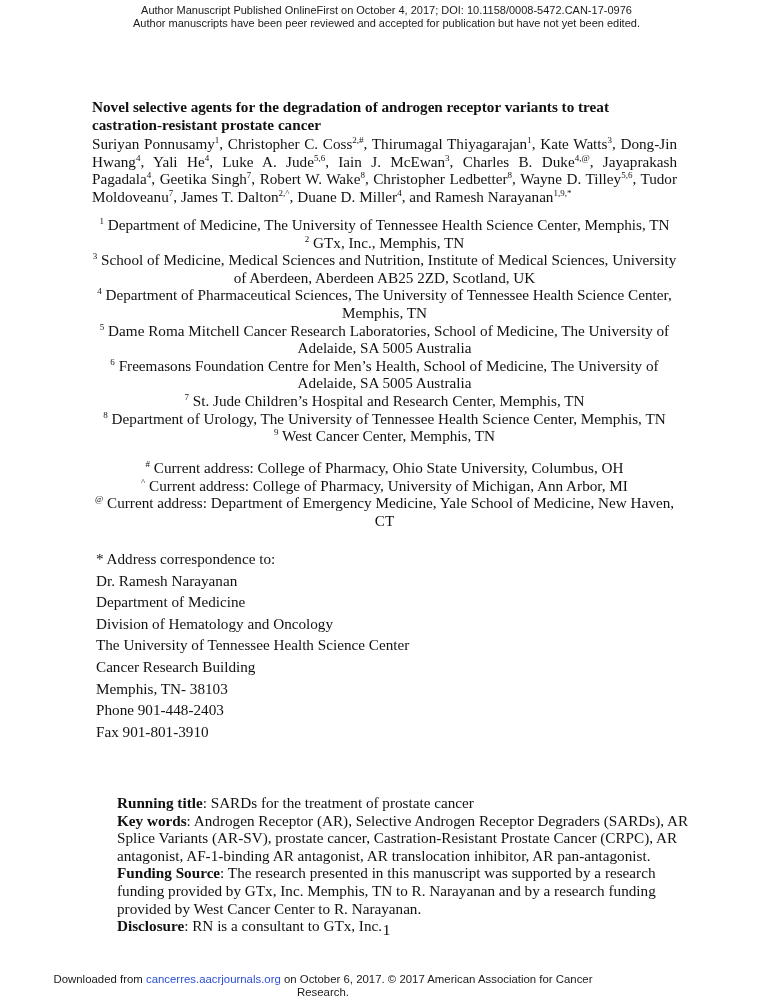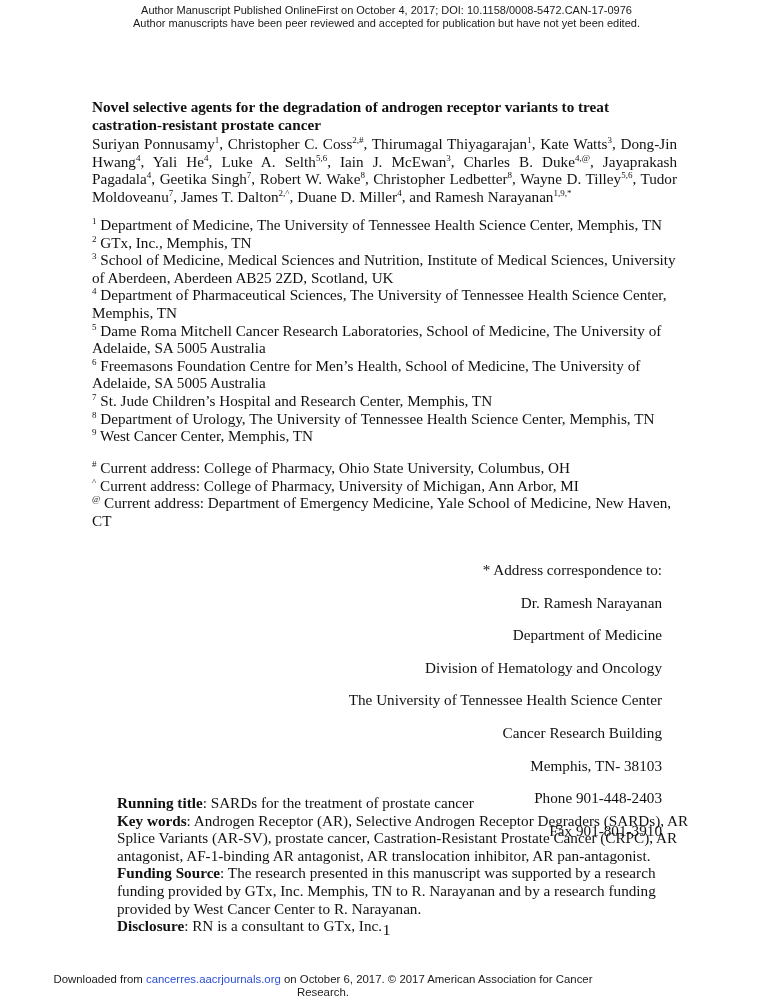--- a/index.html
+++ b/index.html
@@ -7,24 +7,24 @@
   .hdr { position: absolute; left: 0; width: 773px; text-align: center;
          font-family: "Liberation Sans", sans-serif; font-size: 11px; line-height: 13px; color: #1a1a1a; }
   .hdr-1 { top: 4px; }
   .hdr-2 { top: 17px; }
   .page { position: absolute; left: 92px; width: 585px;
           font-family: "Liberation Serif", serif; font-size: 15.2px; line-height: 17.6px; color: #111; }
   .title { top: 98px; font-weight: bold; line-height: 18px; }
   .authors { top: 135px; text-align: justify; line-height: 17.6px; }
   .authors sup, .aff sup, .note sup { font-size: 9px; line-height: 0; vertical-align: 6px; }
   .affs { top: 216px; }
-  .aff, .note { margin: 0; }
+  .aff, .note { margin: 0; text-align: center; }
   .notes { top: 459px; }
   .corr { top: 546px; }
-  .corr div { margin: 15px; text-align: right; }
+  .corr div { margin: 4px; }
   .meta { top: 794px; margin-left: 25px; }
   .meta b { font-weight: bold; }
   .pagenum { position: absolute; top: 921px; left: 0; width: 773px; text-align: center;
              font-family: "Liberation Serif", serif; font-size: 15.2px; }
   .footer { position: absolute; top: 973px; left: 0; width: 646px; text-align: center;
             font-family: "Liberation Sans", sans-serif; font-size: 11.4px; line-height: 12.5px; color: #1a1a1a; }
   .footer a { color: #2b4fd6; text-decoration: none; }
 </style>
 </head>
 <body>
@@ -34,21 +34,21 @@
 
 <div class="page title">Novel selective agents for the degradation of androgen receptor variants to treat castration-resistant prostate cancer</div>
 
 <div class="page authors">
   <span>Suriyan Ponnusamy</span><sup>1</sup>,
   <span>Christopher C. Coss</span><sup>2,#</sup>,
   <span>Thirumagal Thiyagarajan</span><sup>1</sup>,
   <span>Kate Watts</span><sup>3</sup>,
   <span>Dong-Jin Hwang</span><sup>4</sup>,
   <span>Yali He</span><sup>4</sup>,
-  <span>Luke A. Selth</span><sup>5,6</sup>,
+  <span>Luke A. Jude</span><sup>5,6</sup>,
   <span>Iain J. McEwan</span><sup>3</sup>,
   <span>Charles B. Duke</span><sup>4,@</sup>,
   <span>Jayaprakash Pagadala</span><sup>4</sup>,
   <span>Geetika Singh</span><sup>7</sup>,
   <span>Robert W. Wake</span><sup>8</sup>,
   <span>Christopher Ledbetter</span><sup>8</sup>,
   <span>Wayne D. Tilley</span><sup>5,6</sup>,
   <span>Tudor Moldoveanu</span><sup>7</sup>,
   <span>James T. Dalton</span><sup>2,^</sup>,
   <span>Duane D. Miller</span><sup>4</sup>, and

